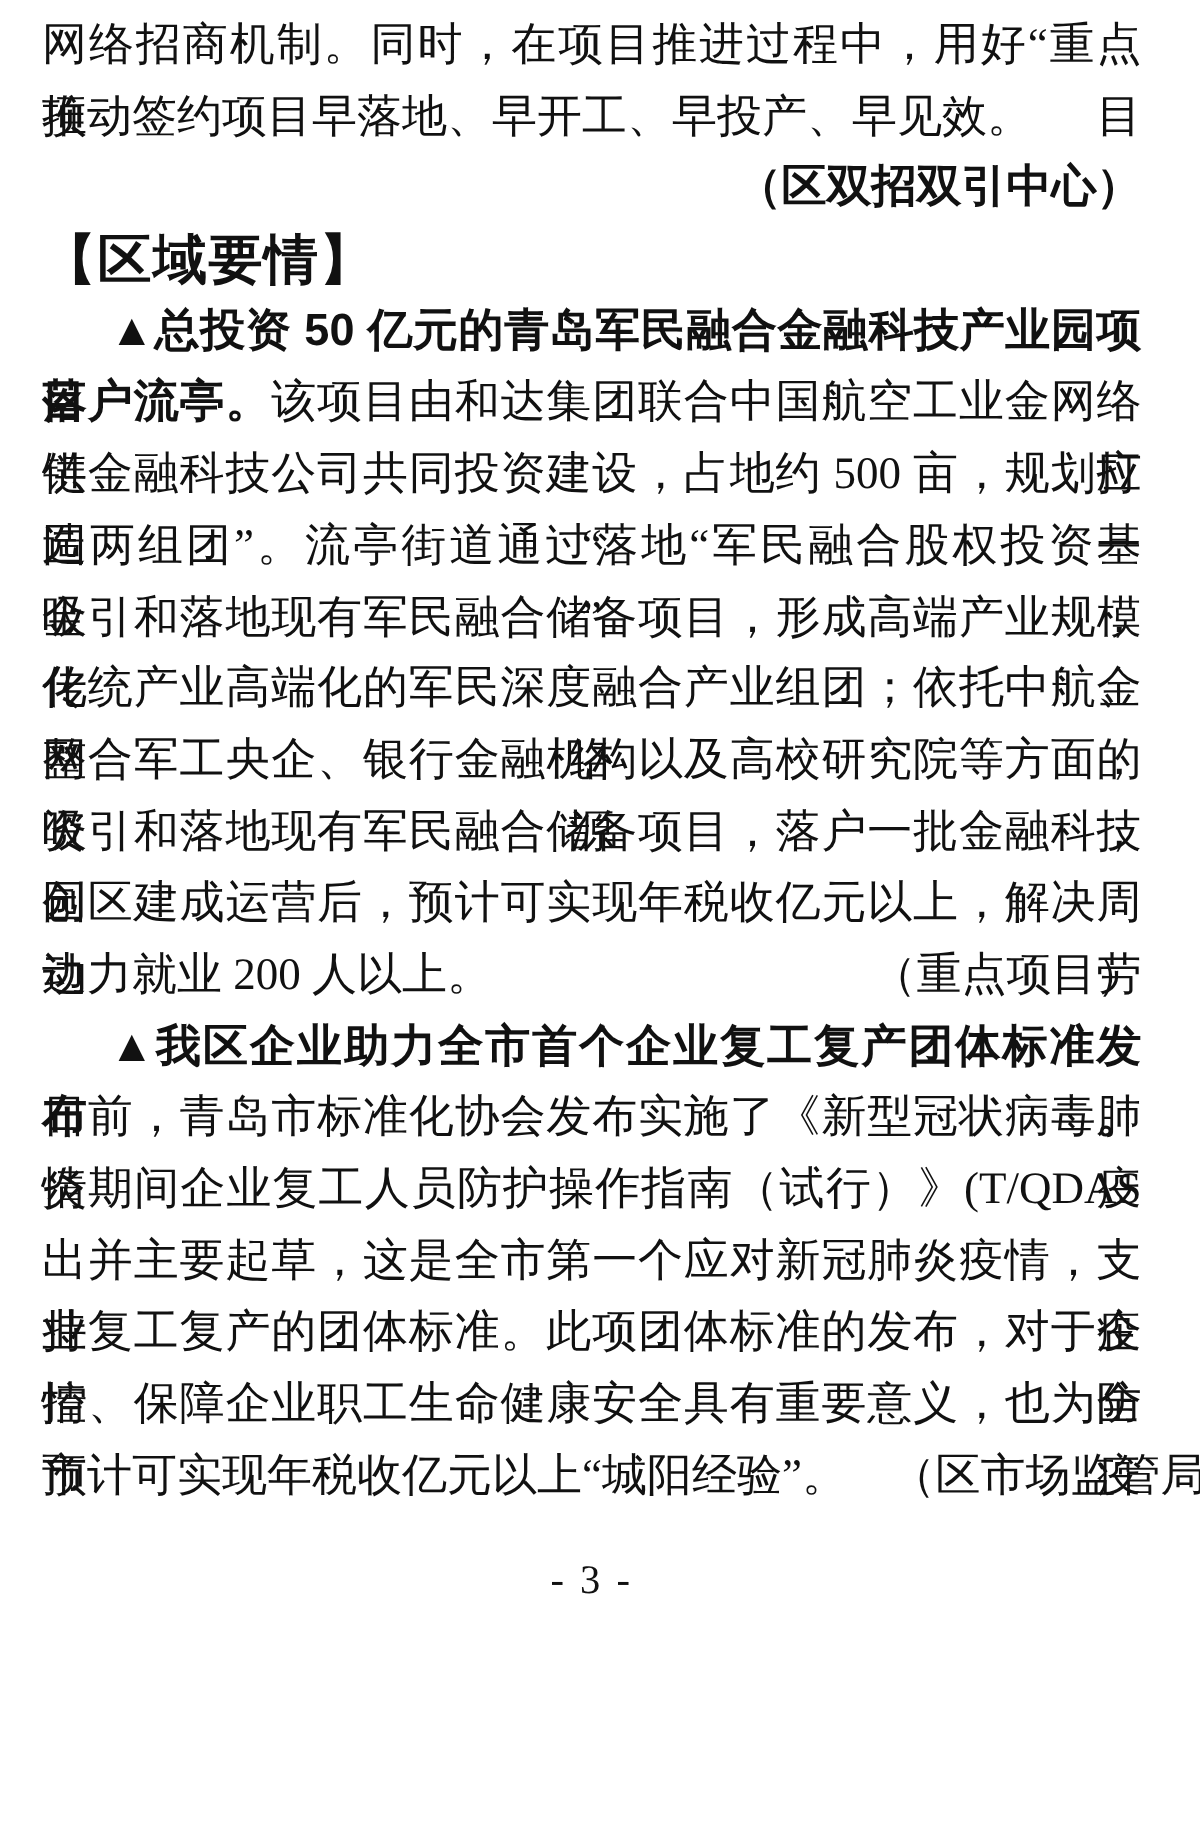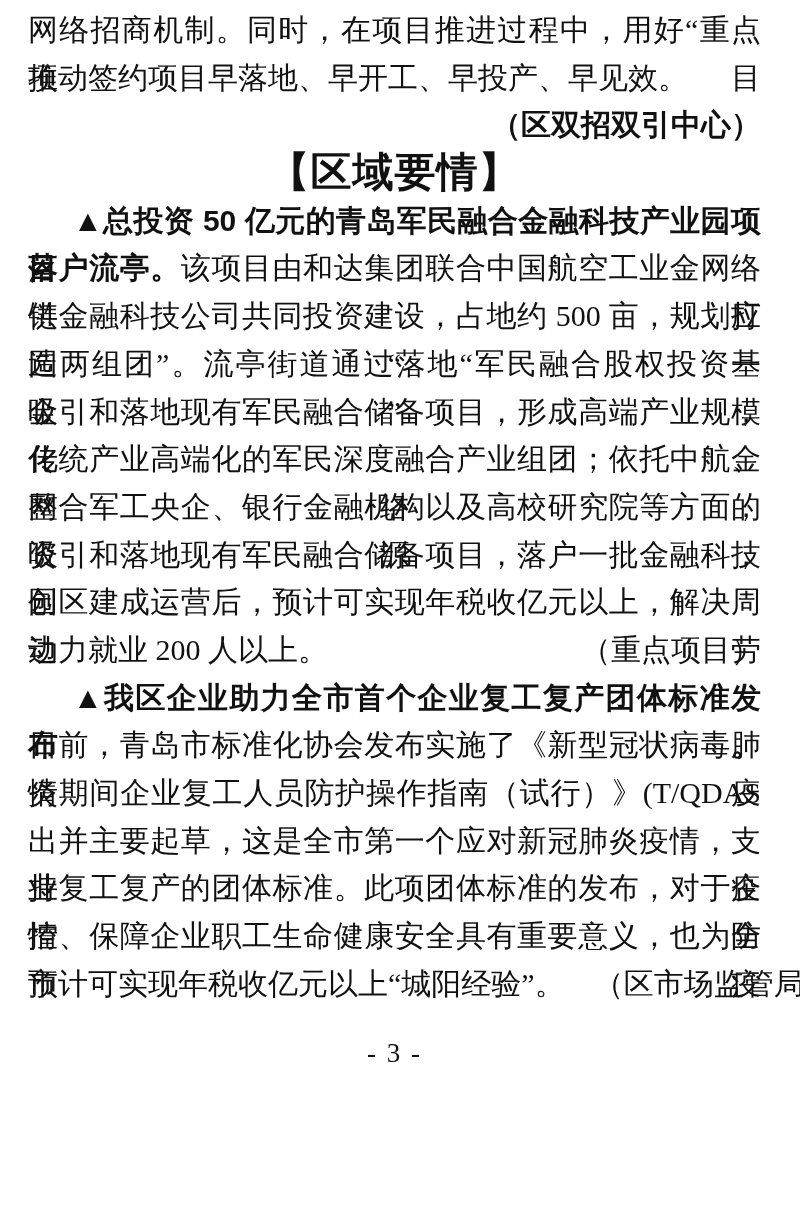--- a/index.html
+++ b/index.html
@@ -43,23 +43,22 @@
     justify-content: space-between;
     align-items: baseline;
     gap: 29px;
   }
   .bold {
     font-family: "Liberation Sans", "DejaVu Sans", sans-serif;
     font-weight: 700;
   }
   .lead { text-indent: 45px; }
   .heading {
-    font-size: 41px;
+    font-size: 36px;
     letter-spacing: 1px;
-    text-align: center;
   }
   .footer {
     margin-top: 24px;
     text-align: center;
     font-size: 27px;
     height: 44px;
     line-height: 44px;
     letter-spacing: 2px;
   }
 </style>

